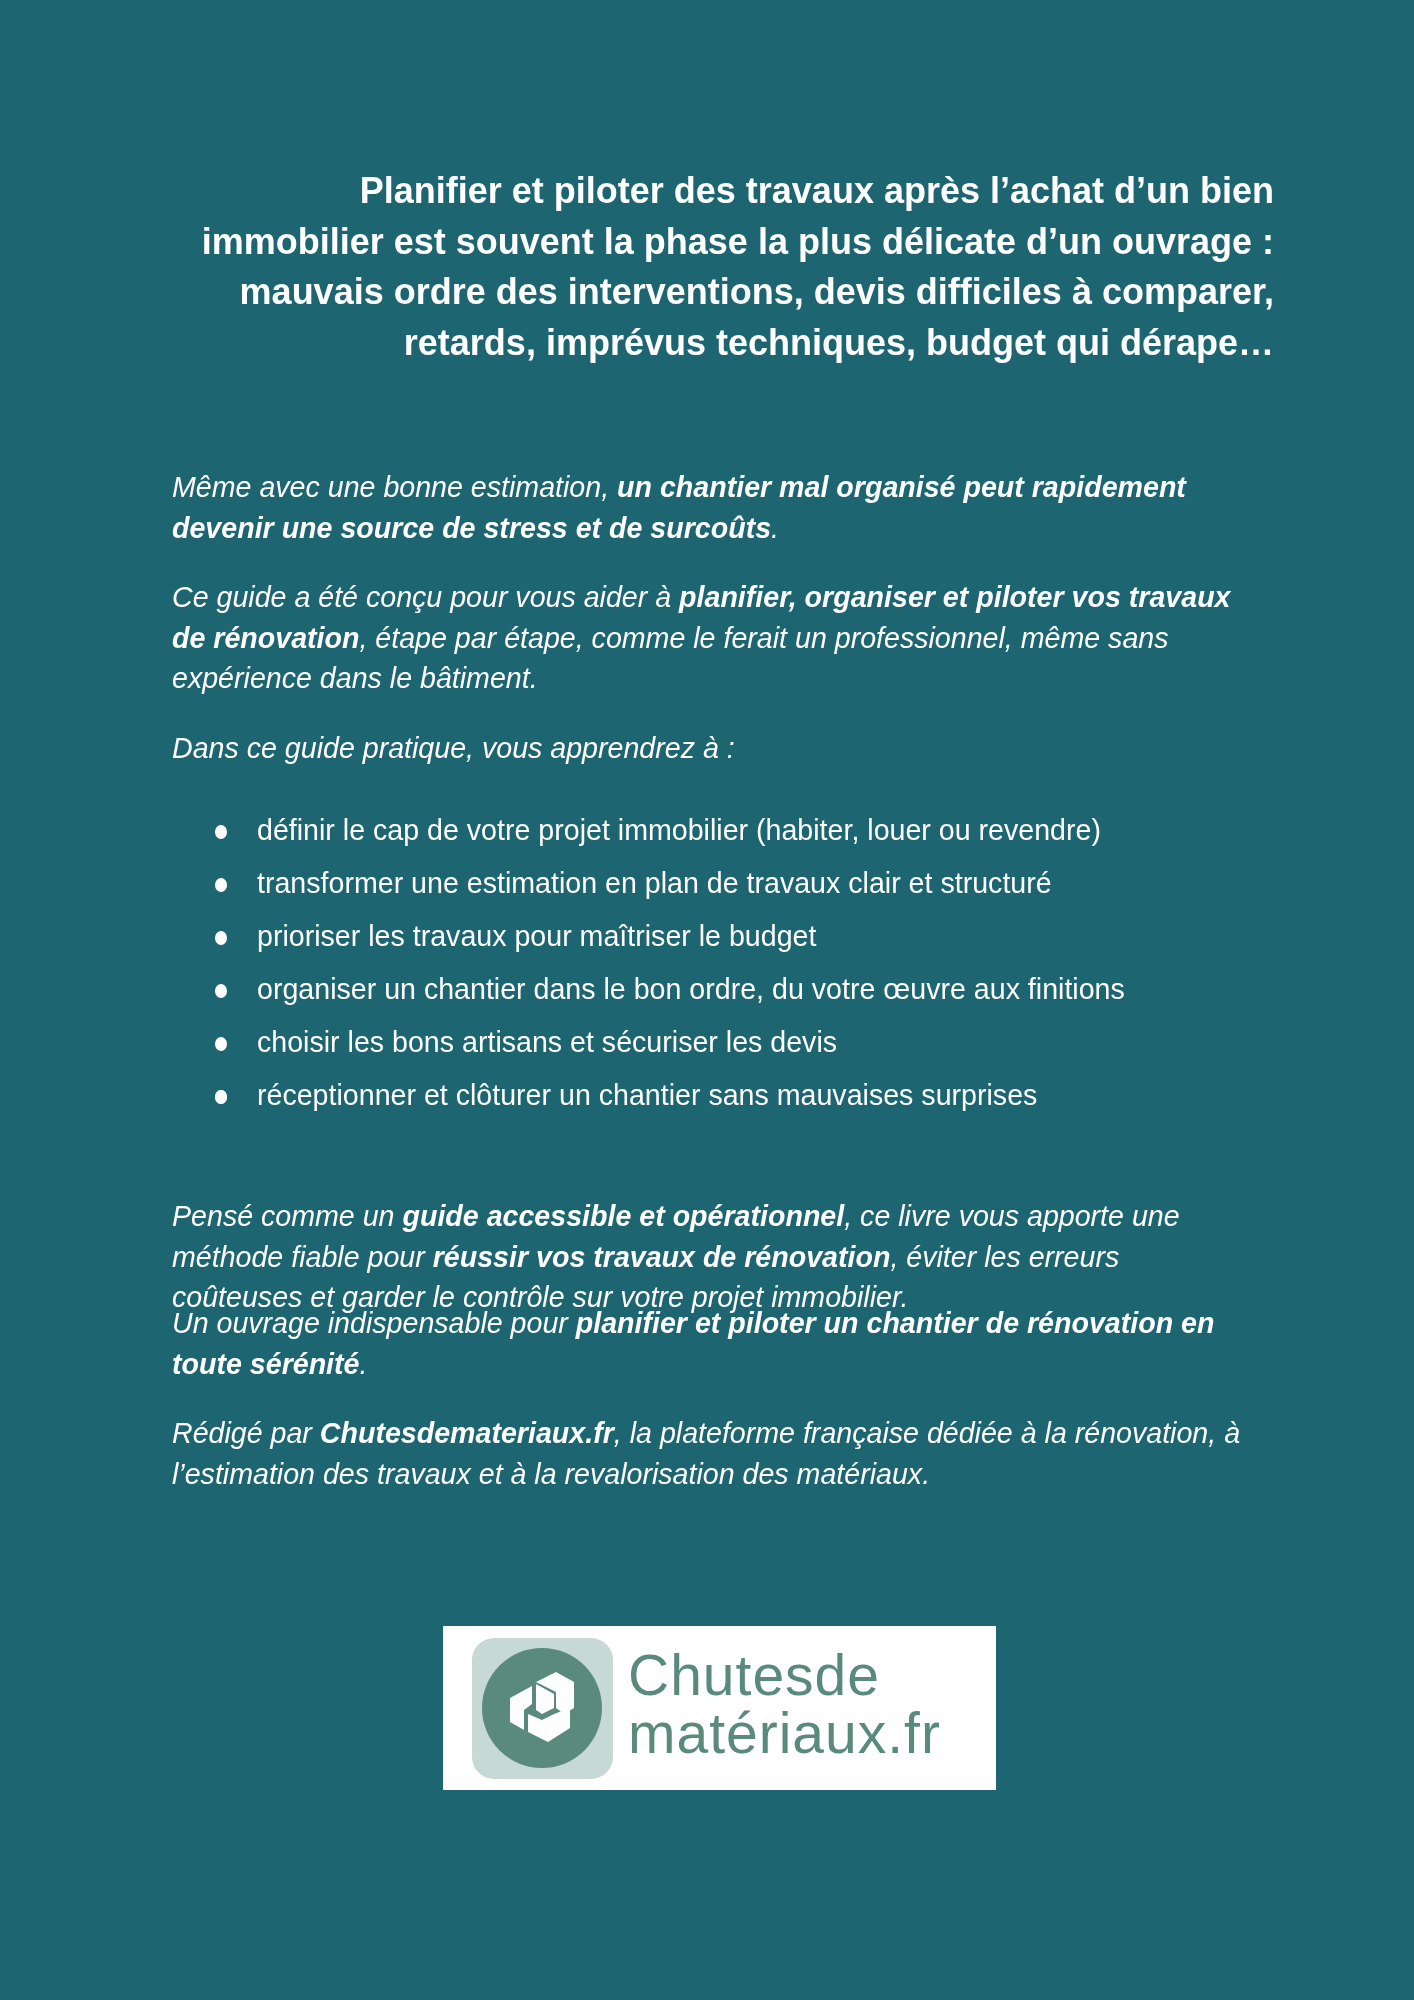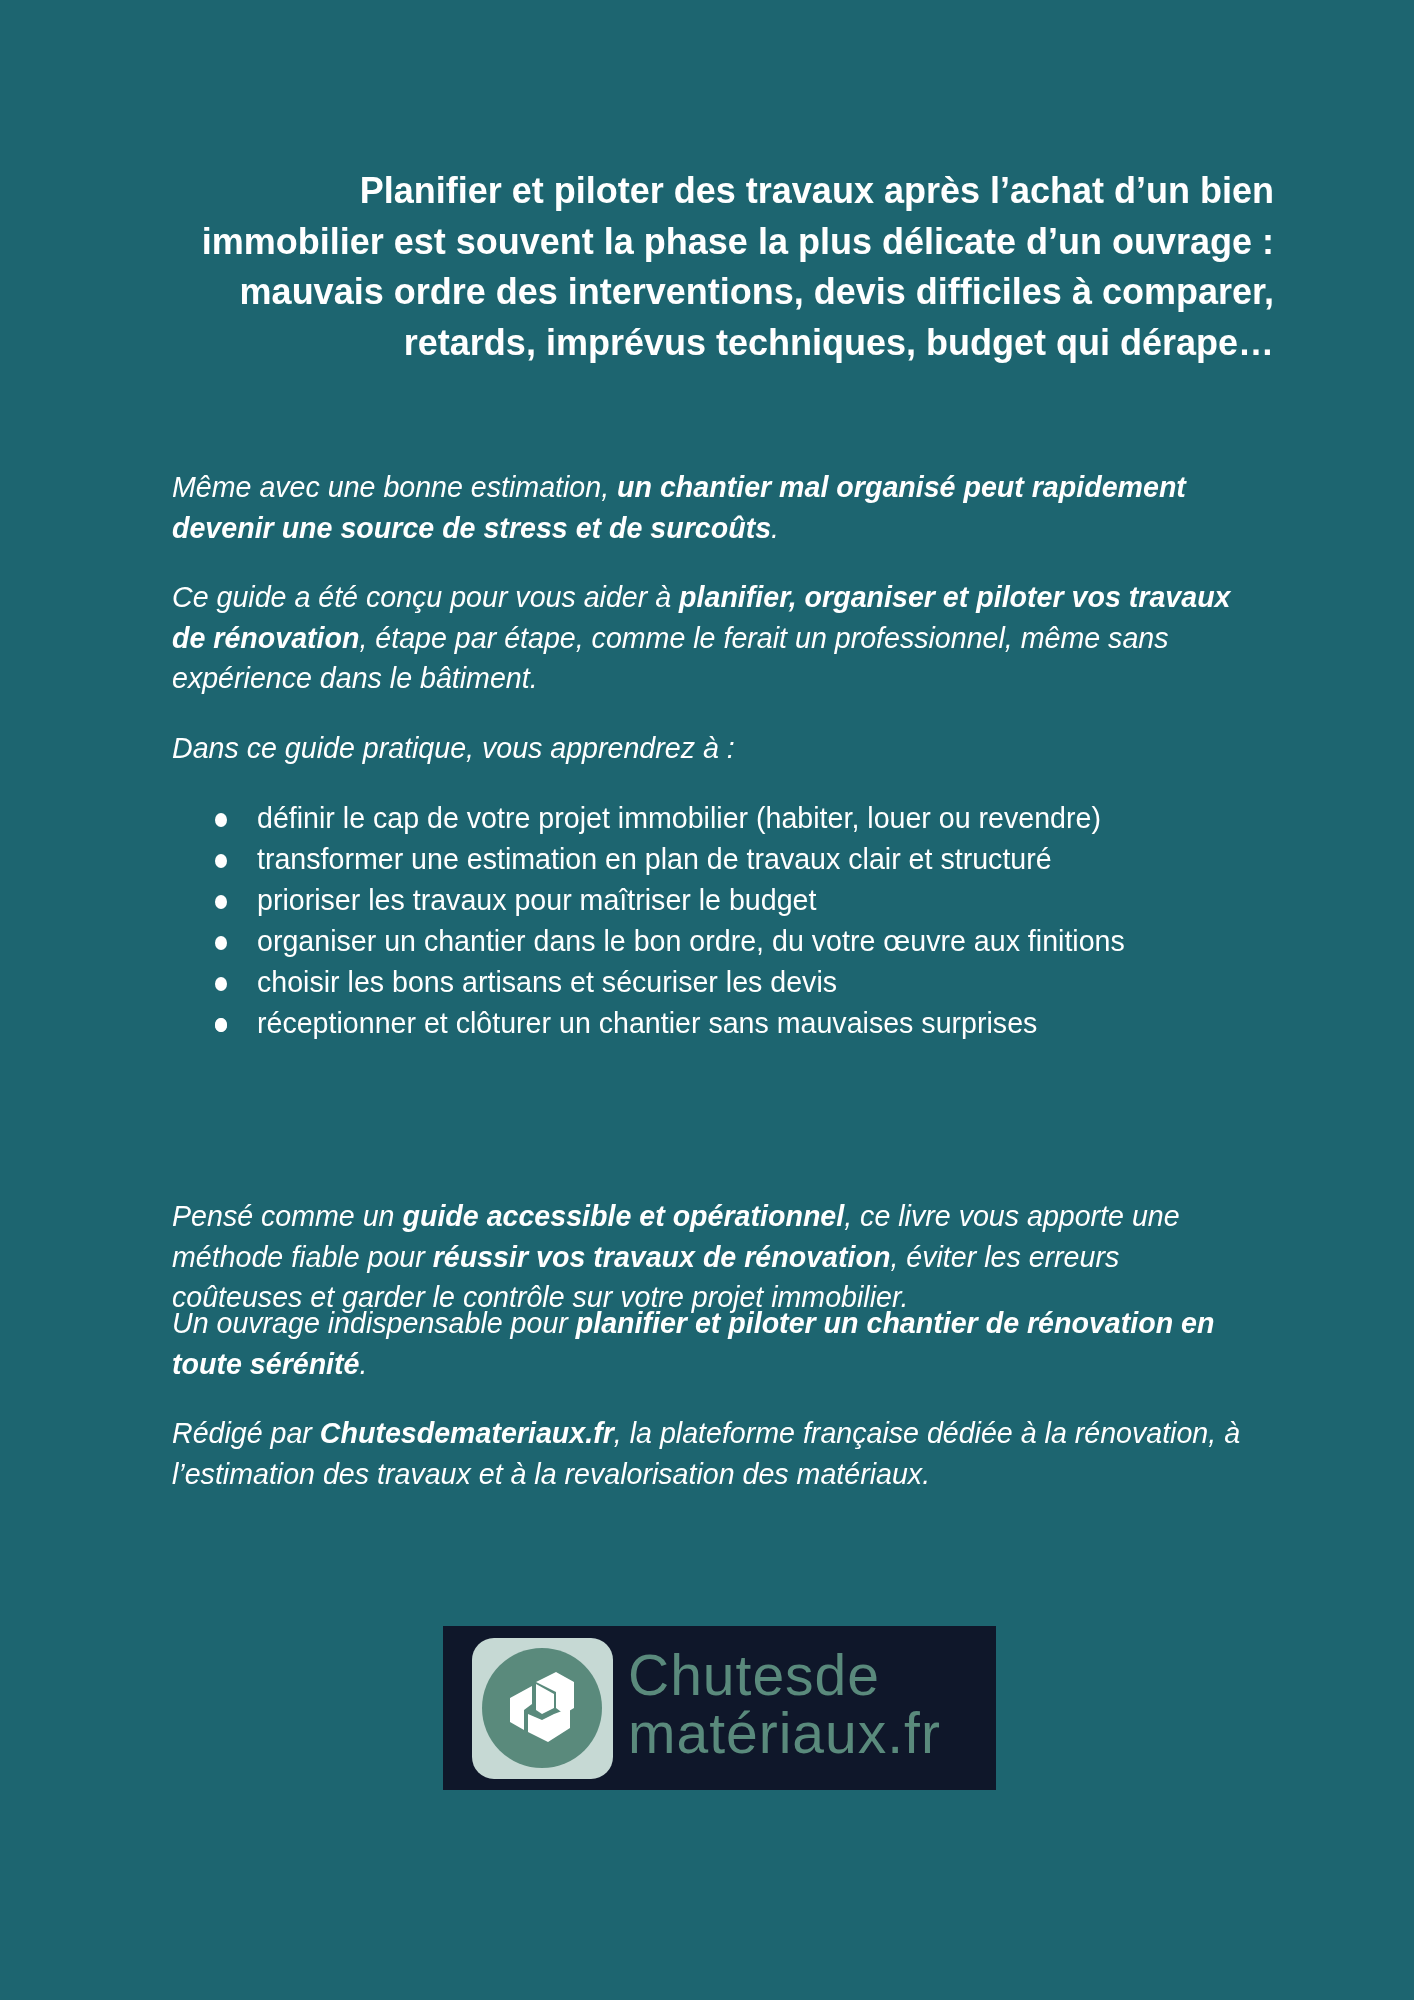--- a/index.html
+++ b/index.html
@@ -14,27 +14,27 @@
   .body-block {
     position:absolute; left:172px; width:1080px;
     font-size:28.6px; line-height:40.5px;font-style:italic;
   }
   .body-block p { margin:0; }
   b { font-weight:bold; }
   .p1 { top:467px; }
   .p2 { top:577px; }
   .p3 { top:728px; }
   .bullets { position:absolute; left:215px; top:798px; margin:0; padding:0; list-style:none; font-size:28.6px; line-height:40.9px; }
-  .bullets li { position:relative; padding-left:42px; }
+  .bullets li { position:relative; padding-left:42px;margin-top:12px; }
   .bullets li .dot { position:absolute; left:0; top:15px; width:12px; height:14px; border-radius:50%; background:#fff; }
   .p4 { top:1196px; }
   .p5 { top:1303px; }
   .p6 { top:1413px; }
   .logo-box {
-    position:absolute; left:443px; top:1626px; width:553px; height:164px; background:#0f172a;
+    position:absolute; left:443px; top:1626px; width:553px; height:164px; background:#ffffff;
   }
   .logo-badge {
     position:absolute; left:29px; top:12px; width:141px; height:141px; border-radius:22px; background:#c6d9d4;
   }
   .logo-circle {
     position:absolute; left:10px; top:10px; width:120px; height:120px; border-radius:50%; background:#5a8a7c;
   }
   .logo-circle svg { position:absolute; left:20px; top:20px; }
   .logo-text {
     position:absolute; left:185px; top:20px; color:#5a8a7c; font-size:57px; line-height:58px; font-weight:normal;

